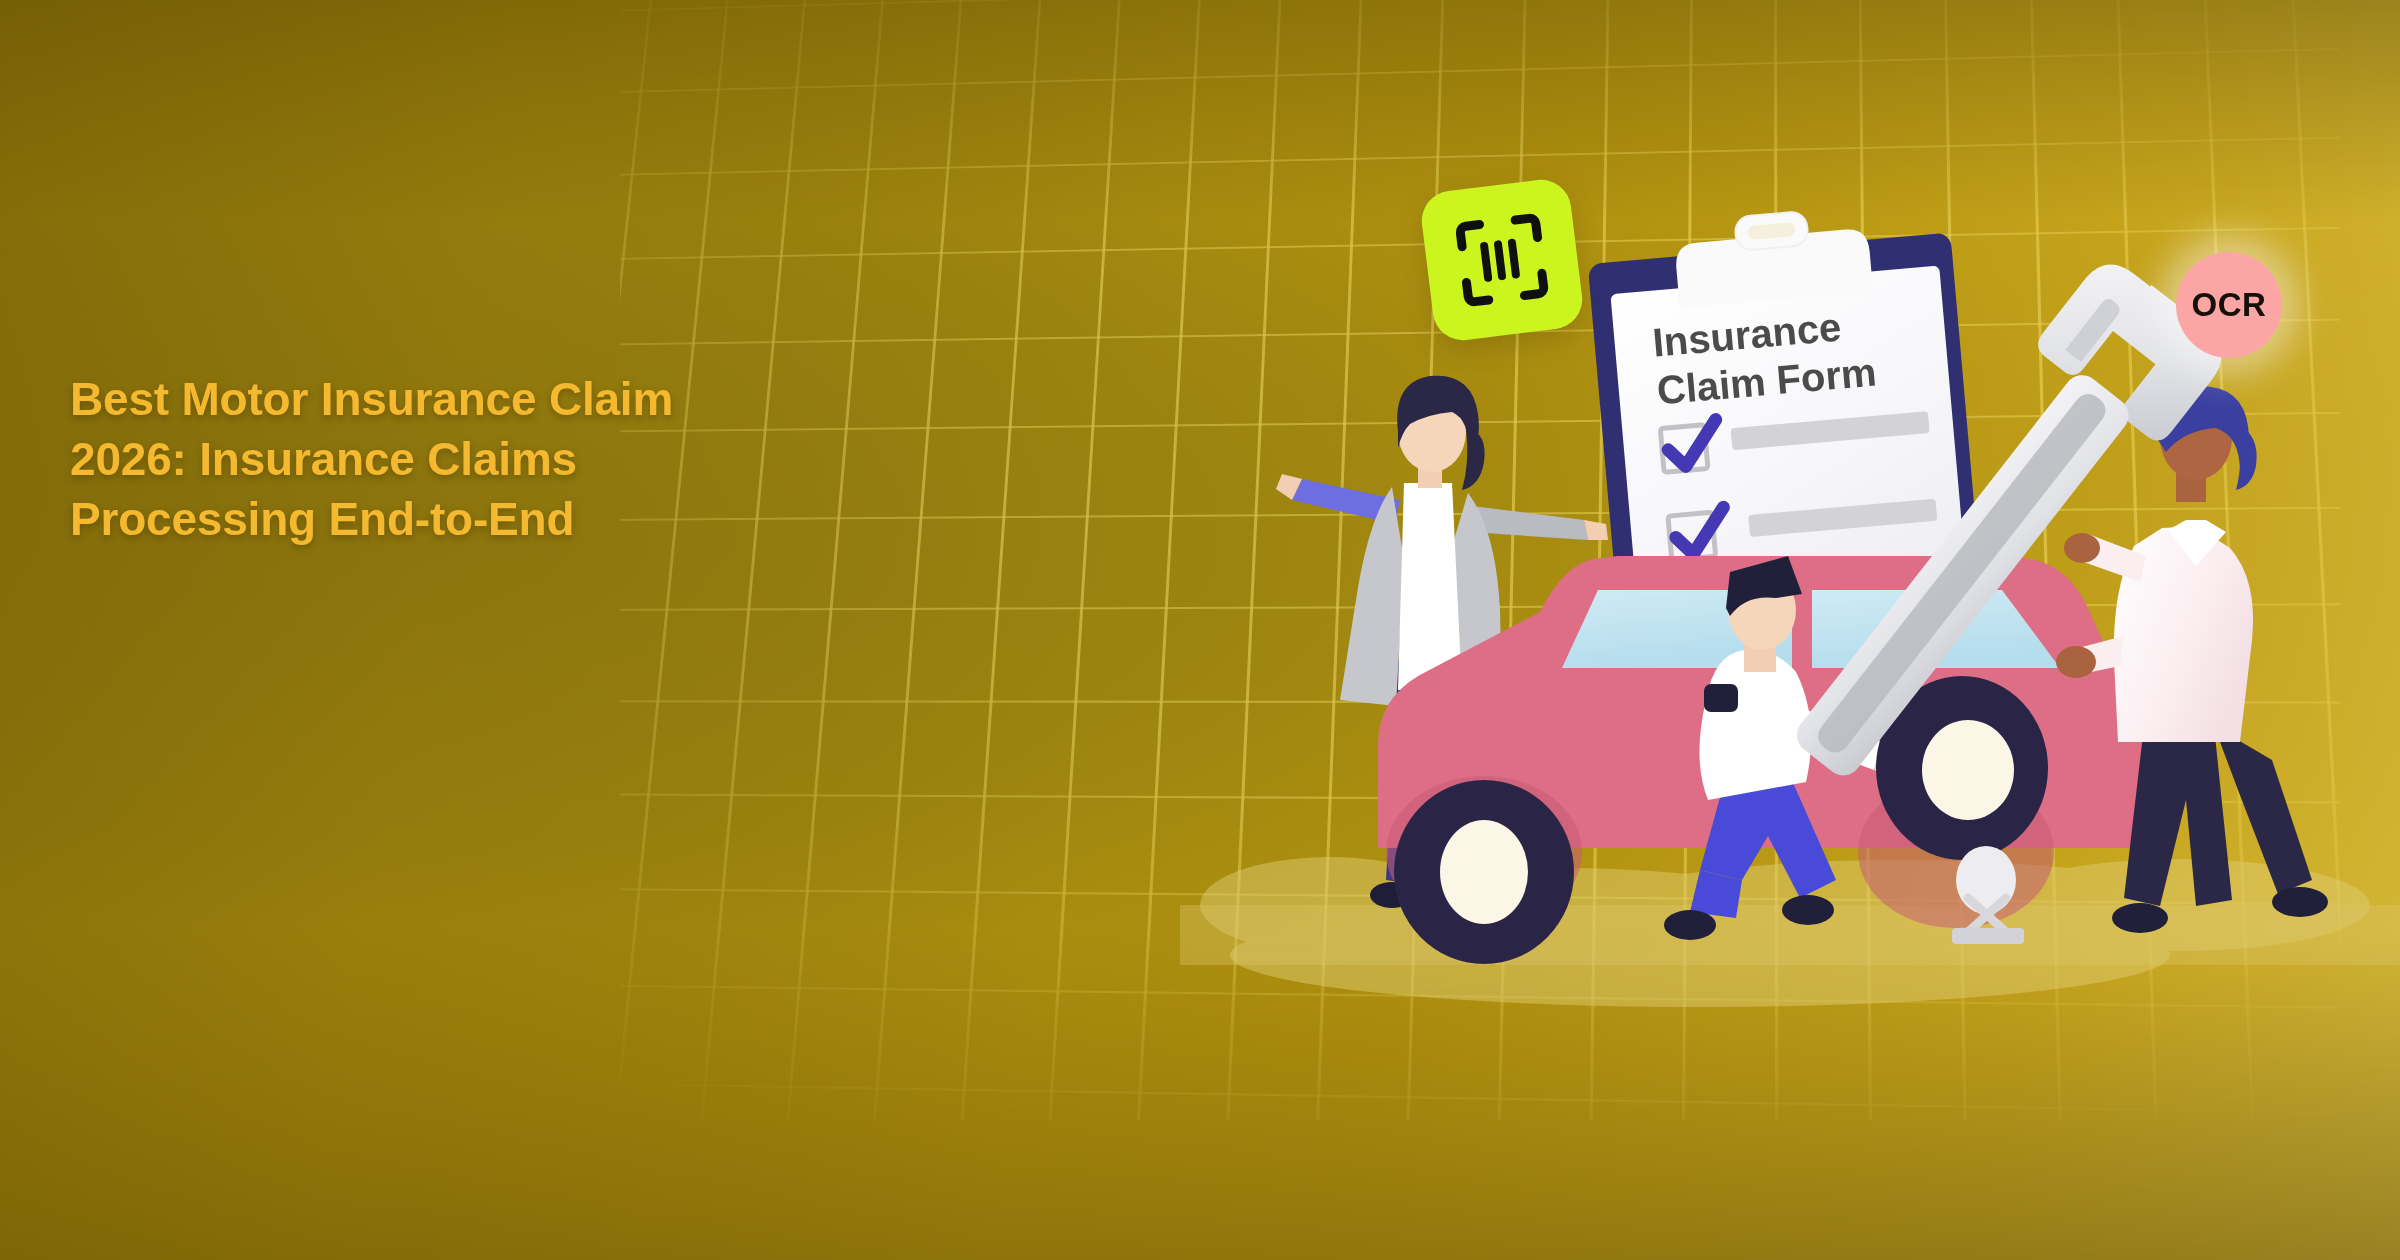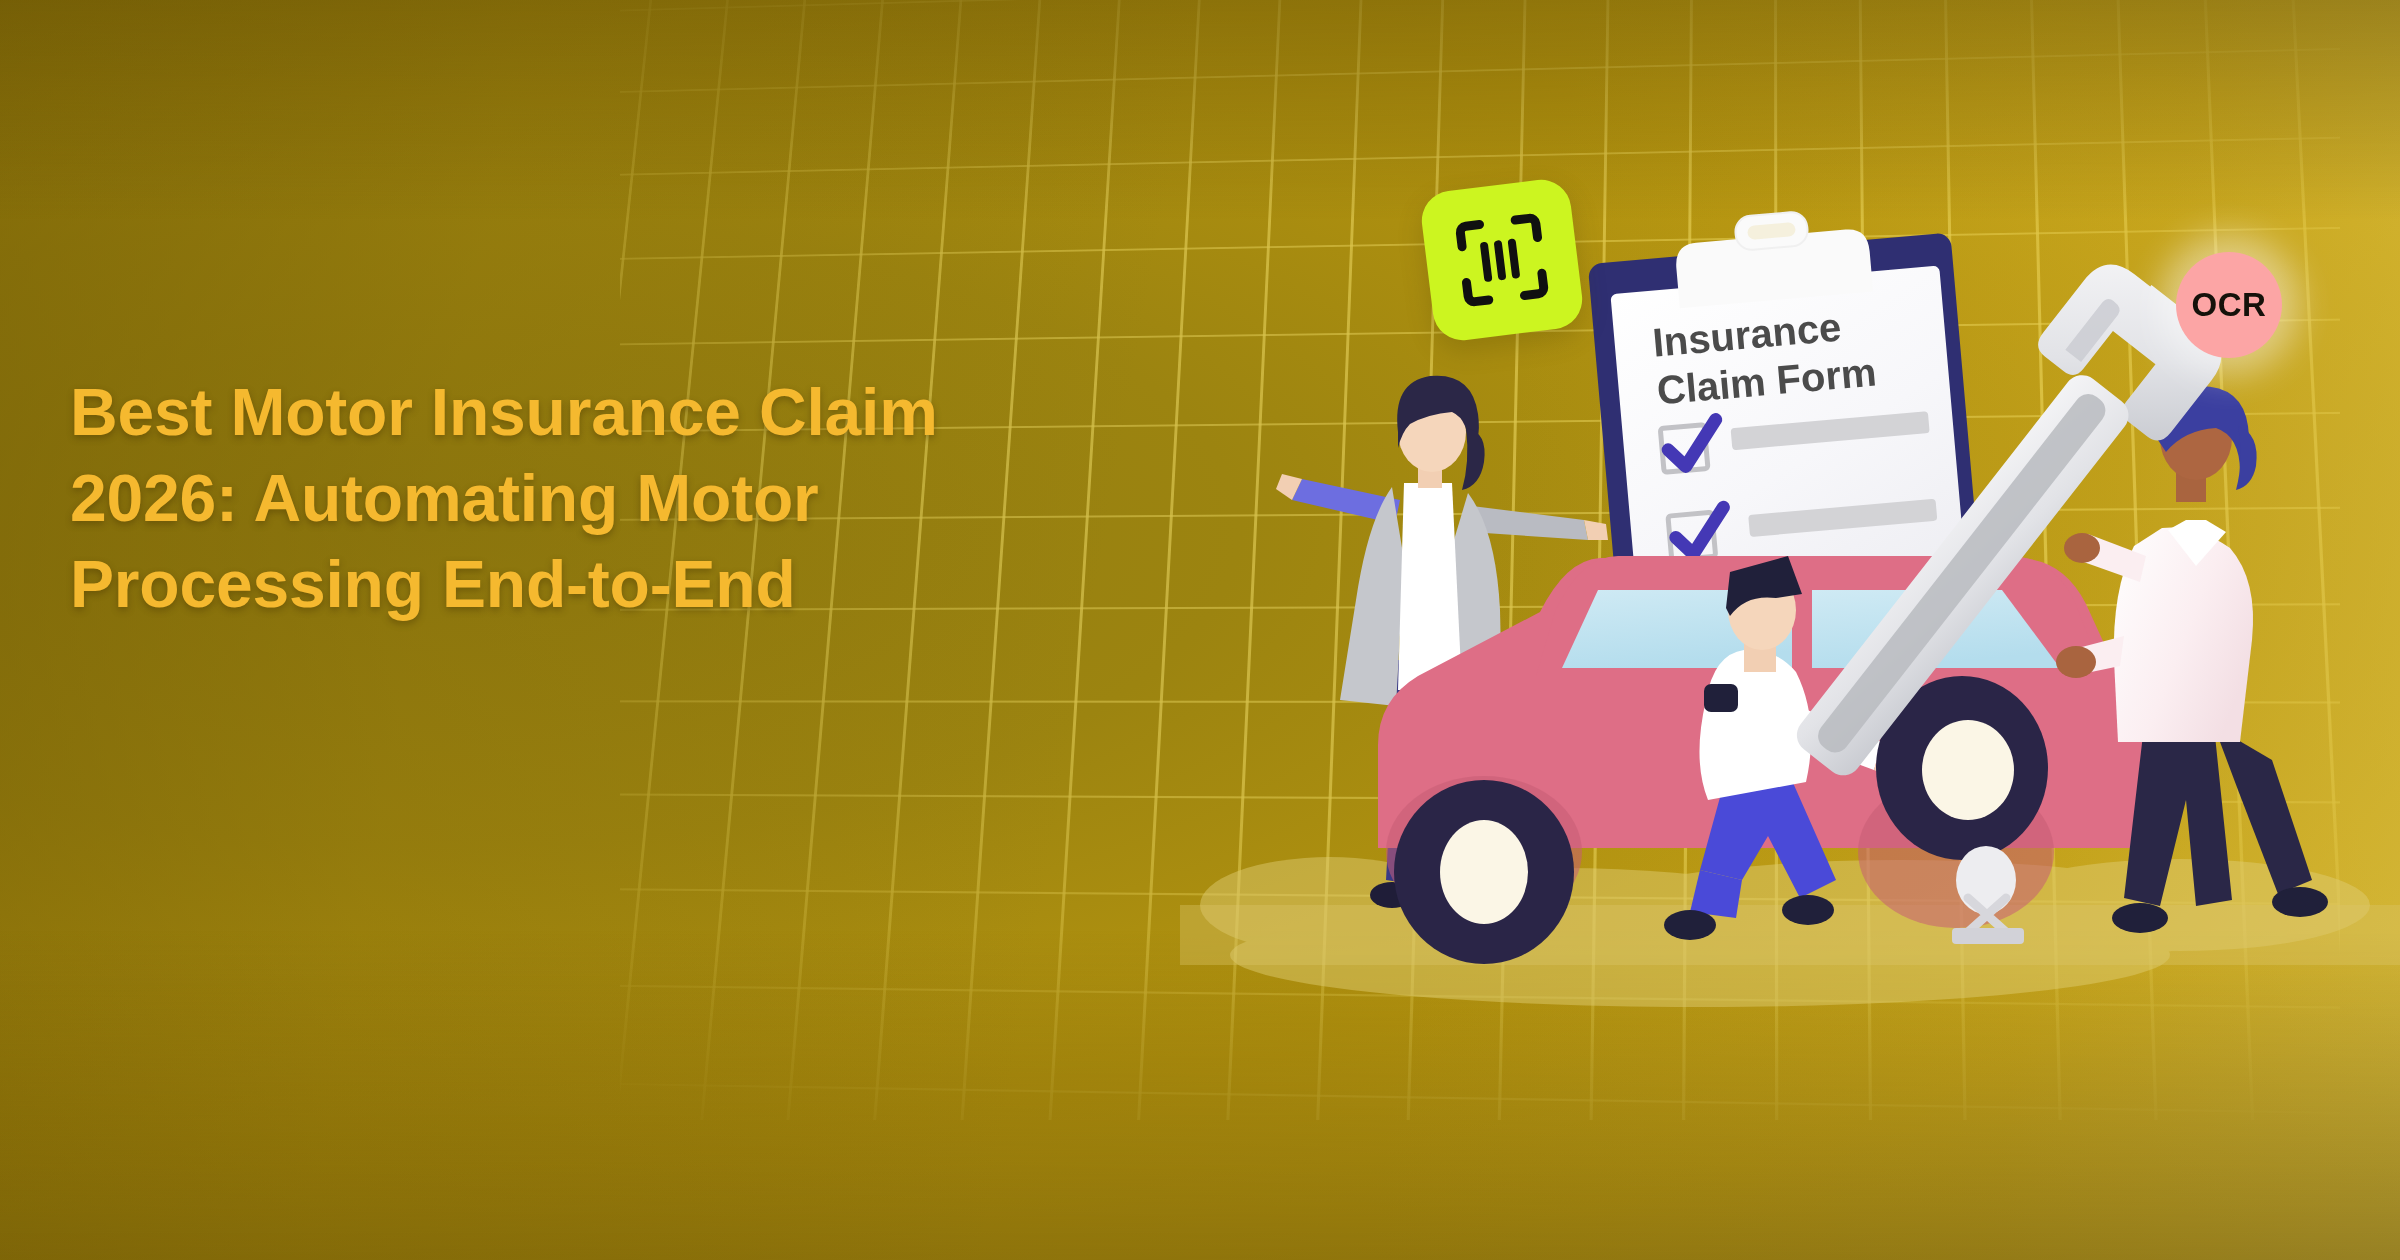--- a/index.html
+++ b/index.html
@@ -53,21 +53,21 @@
   }
 
   
   .headline{
     position:absolute;
     left:70px; top:370px;
     width:1220px;
   }
   .headline .line{
     color:#f5b92f;
-    font-size:66px;
+    font-size:46px;
     font-weight:700;
     line-height:1.30;
     letter-spacing:-0.2px;
     text-shadow:0 3px 7px rgba(70,50,0,.42);
     white-space:nowrap;
   }
 
   
   .stage{position:absolute;left:0;top:0;width:2400px;height:1260px;}
   .stage svg{position:absolute;left:0;top:0;width:2400px;height:1260px;overflow:visible;}
@@ -281,21 +281,21 @@
           <rect x="1944" y="360" width="72" height="470" rx="18" fill="url(#gWrench)"></rect>
           <rect x="1962" y="372" width="32" height="444" rx="14" fill="#b9bbc0" opacity=".85"></rect>
           <path d="M1930 286 q-8 0 -8 10 v58 h20 v-60 q0-8 -12-8 z" fill="#c9cbd1" opacity=".8"></path>
         </g>
       </g>
     </svg>
   </div>
 
   <div class="headline">
     <div class="line">Best Motor Insurance Claim</div>
-    <div class="line">2026: Automating Motor</div>
+    <div class="line">2026: Insurance Claims</div>
     <div class="line">Processing End-to-End</div>
   </div>
 
   <div class="badge-scan">
     <svg width="96" height="96" viewBox="0 0 96 96">
       <g stroke="#101010" stroke-width="9" stroke-linecap="round" fill="none">
         <path d="M10 30 V16 a6 6 0 0 1 6 -6 H30"></path>
         <path d="M66 10 H80 a6 6 0 0 1 6 6 V30"></path>
         <path d="M86 66 V80 a6 6 0 0 1 -6 6 H66"></path>
         <path d="M30 86 H16 a6 6 0 0 1 -6 -6 V66"></path>

